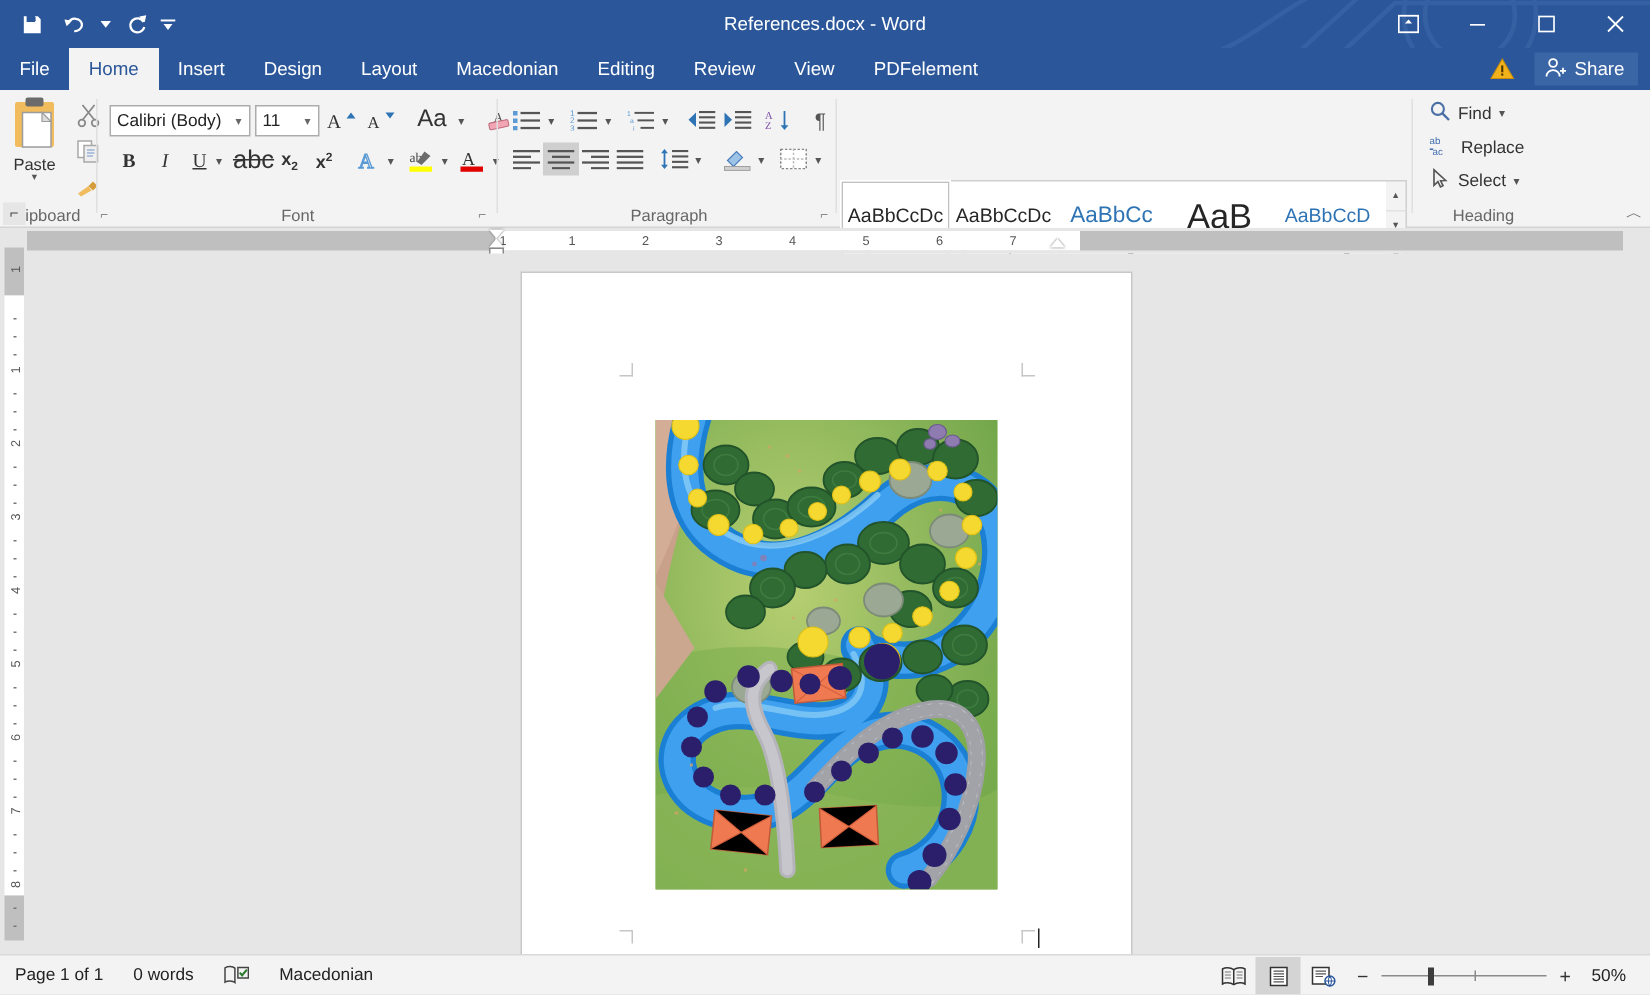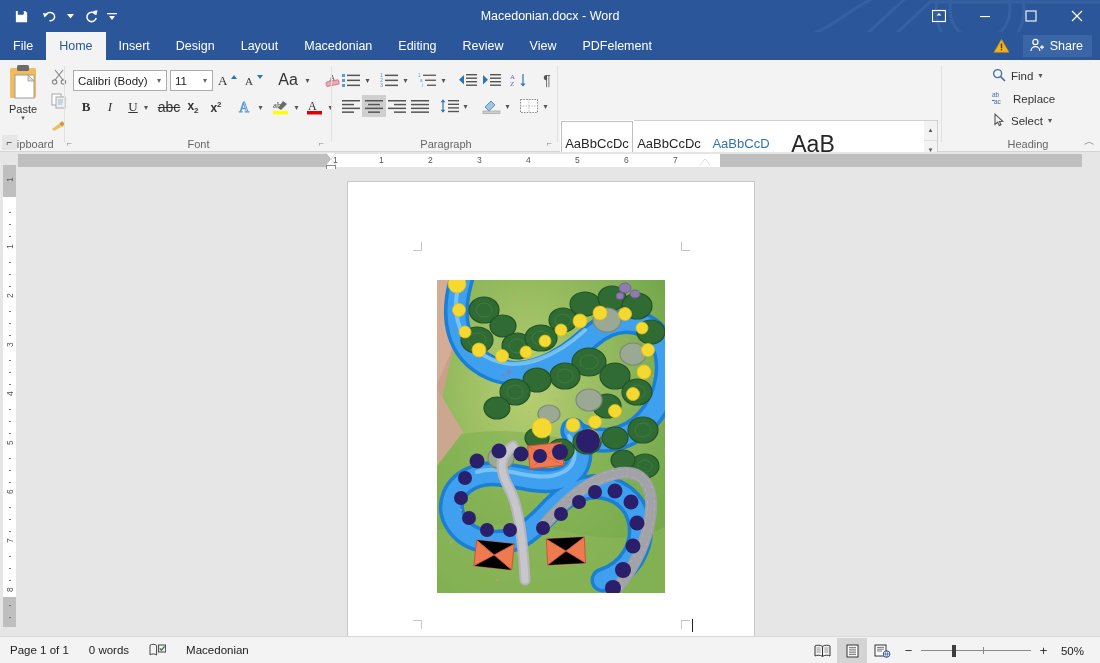--- a/index.html
+++ b/index.html
@@ -211,21 +211,21 @@
           </svg>
       </div>
       <div class="qat-caret">
         <svg width="10" height="9" viewBox="0 0 10 9">
             <rect y="1" width="10" height="1.3" fill="#fff"></rect>
             <path fill="#fff" d="M2 4h6L5 8z"></path>
           </svg>
       </div>
     </div>
 
-    <div class="title-text">Macedonian.docx - Word</div>
+    <div class="title-text">References.docx - Word</div>
 
     <div class="winctl">
       <div class="winbtn">
         <svg width="14" height="14" viewBox="0 0 14 14">
             <rect x="0.5" y="1.5" width="13" height="11" fill="none" stroke="#fff" stroke-width="1.2"></rect>
             <path fill="#fff" d="M7 10V5M7 4l2.4 2.6H4.6z"></path>
           </svg>
       </div>
       <div class="winbtn">
         <svg width="12" height="12" viewBox="0 0 12 12">
@@ -362,21 +362,21 @@
       <div class="sbtn" style="left:33px; top:36px;">
         <i style="font-family:'Liberation Serif',serif;font-size:13px;color:#333;">I</i>
       </div>
       <div class="sbtn" style="left:56px; top:36px;">
         <u style="font-family:'Liberation Serif',serif;font-size:13px;color:#333;">U</u>
       </div>
       <div class="sbtn" style="left:74px; top:36px; width:12px;">
         <span style="font-size:8px;color:#555;">▾</span>
       </div>
       <div class="sbtn" style="left:90px; top:36px; width:26px;">
-        <span style="font-size:14px;color:#333;text-decoration:line-through;">abc</span>
+        <span style="font-size:17px;color:#333;text-decoration:line-through;">abc</span>
       </div>
       <div class="sbtn" style="left:116px; top:36px; width:22px;">
         <span style="font-size:12px;color:#333;font-weight:bold;">x<sub style="font-size:8px;">2</sub></span>
       </div>
       <div class="sbtn" style="left:139px; top:36px; width:22px;">
         <span style="font-size:12px;color:#333;font-weight:bold;">x<sup style="font-size:8px;">2</sup></span>
       </div>
       <div class="sbtn" style="left:168px; top:36px; width:22px;">
         <svg width="18" height="16" viewBox="0 0 18 16">
             <text x="3" y="13" font-family="Liberation Serif, serif" font-size="14" fill="none" stroke="#5b9bd5" stroke-width=".9">A</text>
@@ -584,36 +584,40 @@
     <div class="gallery">
       <div class="sty sel">
         <span class="prev" style="color:#262626;font-size:13px;">AaBbCcDc</span>
         <span class="nm">¶ Normal</span>
       </div>
       <div class="sty">
         <span class="prev" style="color:#262626;font-size:13px;">AaBbCcDc</span>
         <span class="nm">¶ No Spac...</span>
       </div>
       <div class="sty">
-        <span class="prev" style="color:#2e74b5;font-size:13px;">AaBbCcD</span>
-        <span class="nm">Heading 2</span>
+        <span class="prev" style="color:#2e74b5;font-size:15px;">AaBbCс</span>
+        <span class="nm">Heading 1</span>
       </div>
       <div class="sty">
         <span class="prev" style="color:#262626;font-size:23px;line-height:28px;font-family:'Liberation Sans',sans-serif;">AaB</span>
         <span class="nm">Title</span>
+      </div>
+      <div class="sty">
+        <span class="prev" style="color:#2e74b5;font-size:13px;">AaBbCcD</span>
+        <span class="nm">Heading 2</span>
       </div>
     </div>
     <div class="gal-scroll">
       <div class="gs">▴</div>
       <div class="gs">▾</div>
       <div class="gs" style="border-bottom:0;">≡</div>
     </div>
     <div class="grp-sep" style="left:941px;"></div>
 
-    <div class="grp" style="left:982px; width:92px;">
+    <div class="grp" style="left:943px; width:92px;">
       <div class="edititem" style="left:10px; top:5px;">
         <span>
           <svg width="14" height="14" viewBox="0 0 14 14">
               <circle cx="5.6" cy="5.6" r="4" fill="none" stroke="#4a6fa5" stroke-width="1.4"></circle>
               <path stroke="#4a6fa5" stroke-width="1.6" d="M8.6 8.6 13 13"></path>
             </svg>
         </span>
         <span>Find</span>
         <span style="font-size:8px;color:#555;">▾</span>
       </div>

